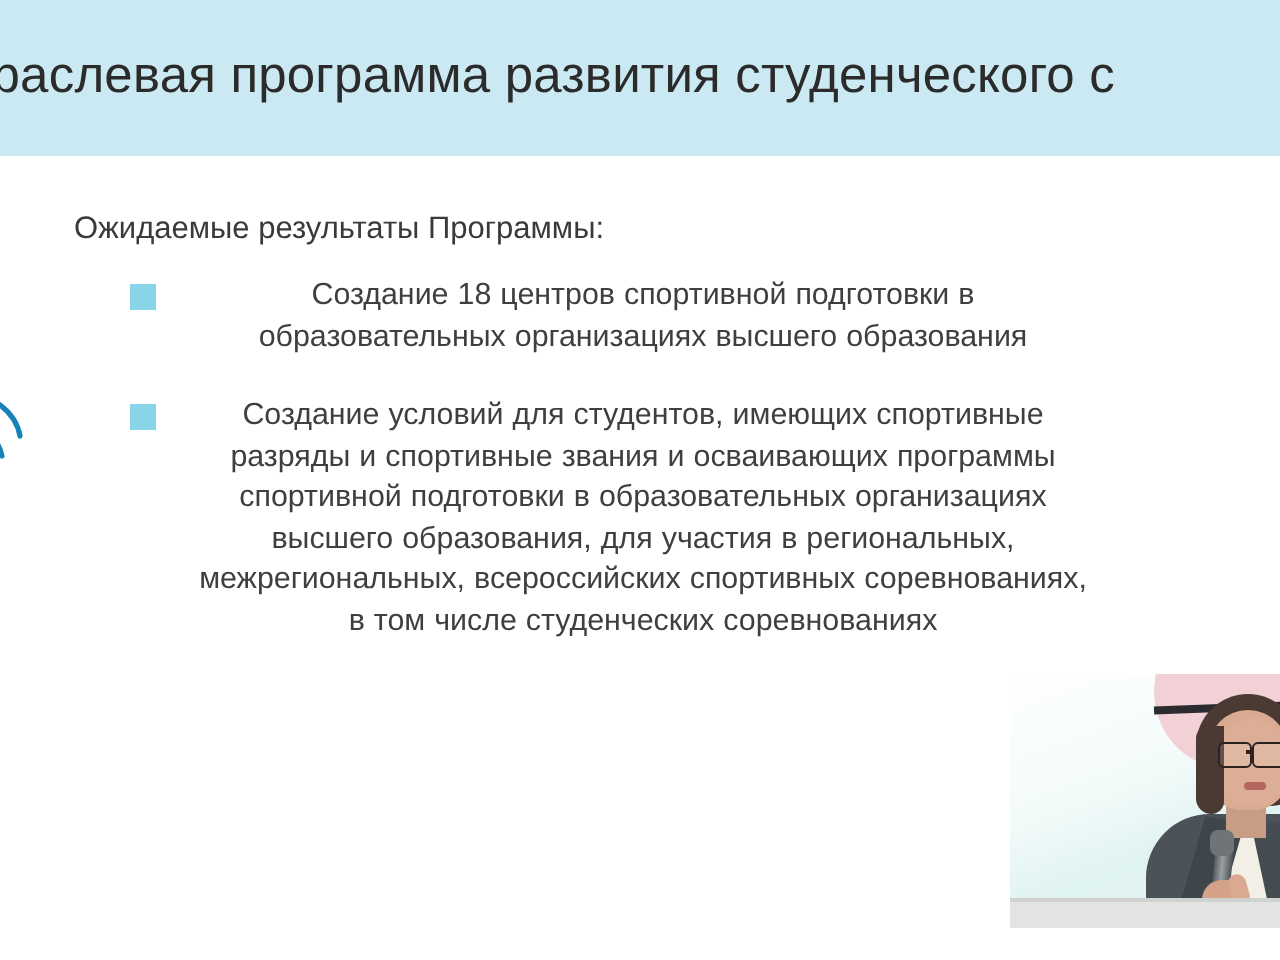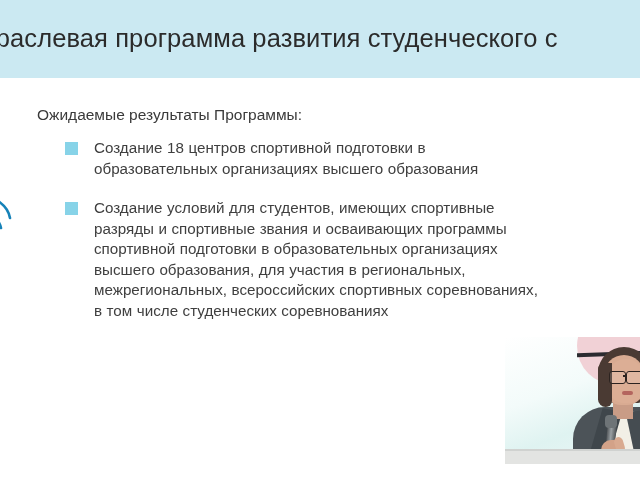--- a/index.html
+++ b/index.html
@@ -76,20 +76,21 @@
   #bullet-list {
     position: absolute;
     left: 37px;
     top: 60px;
     width: 560px;
   }
   .bullet-row {
     position: relative;
     padding-left: 57px;
     margin-bottom: 19px;
+    text-align: center;
   }
   .bullet-marker {
     position: absolute;
     left: 28px;
     top: 4px;
     width: 13px;
     height: 13px;
     background: #87d3e8;
   }
   .bullet-text {

